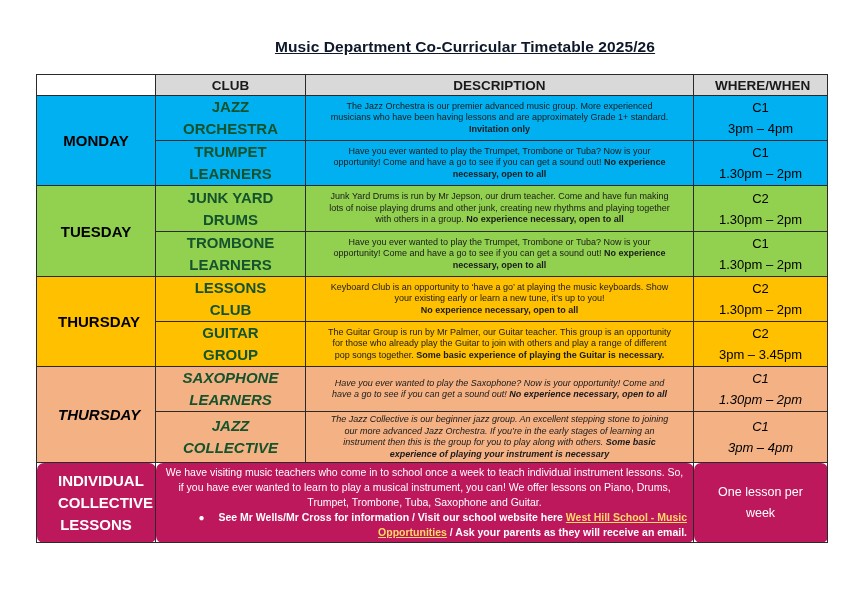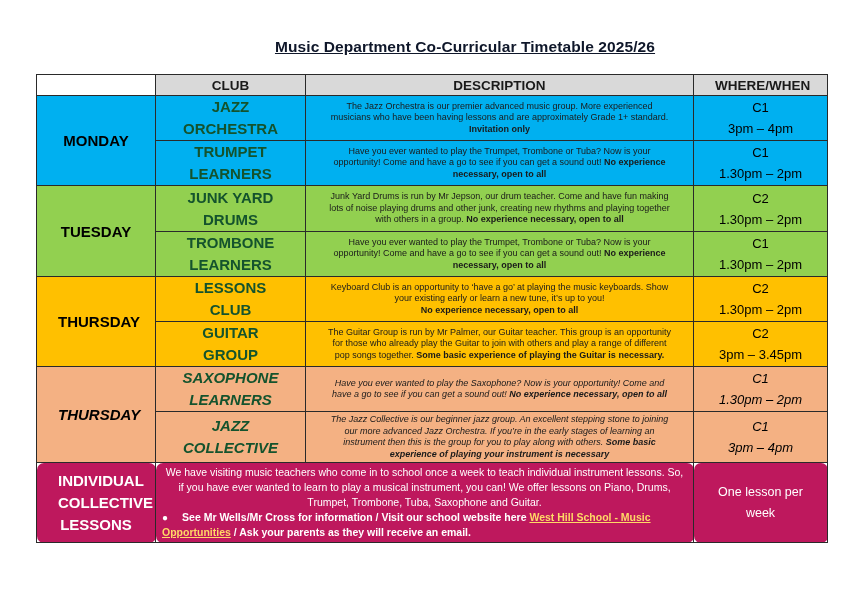--- a/index.html
+++ b/index.html
@@ -33,21 +33,21 @@
   td.desc b { font-weight: bold; }
   td.when { font-size: 13px; line-height: 21px; color: #000000; }
   .mon { background: #00b0f0; }
   .tue { background: #92d050; }
   .wed { background: #ffc000; }
   .thu { background: #f4b183; font-style: italic; }
   .ind { background: #be185d; color: #ffffff !important; border-radius: 7px; }
   td.ind.day { font-size: 15px; line-height: 22px; color: #ffffff; }
   td.ind.desc { font-size: 10.5px; line-height: 15px; color: #ffffff; padding: 2px 6px; }
   td.ind.when { font-size: 12.5px; color: #ffffff; }
-  .bullet-line { display: block; text-align: left; font-weight: bold; }
+  .bullet-line { display: block; text-align: right; font-weight: bold; }
   .bullet-dot { display: inline-block; margin-right: 14px; font-size: 10px; }
   .link { color: #ffd966; text-decoration: underline; font-weight: bold; }
 </style>
 </head>
 <body>
 
 <div class="title">Music Department Co-Curricular Timetable 2025/26</div>
 
 <table class="tt">
   <colgroup>

